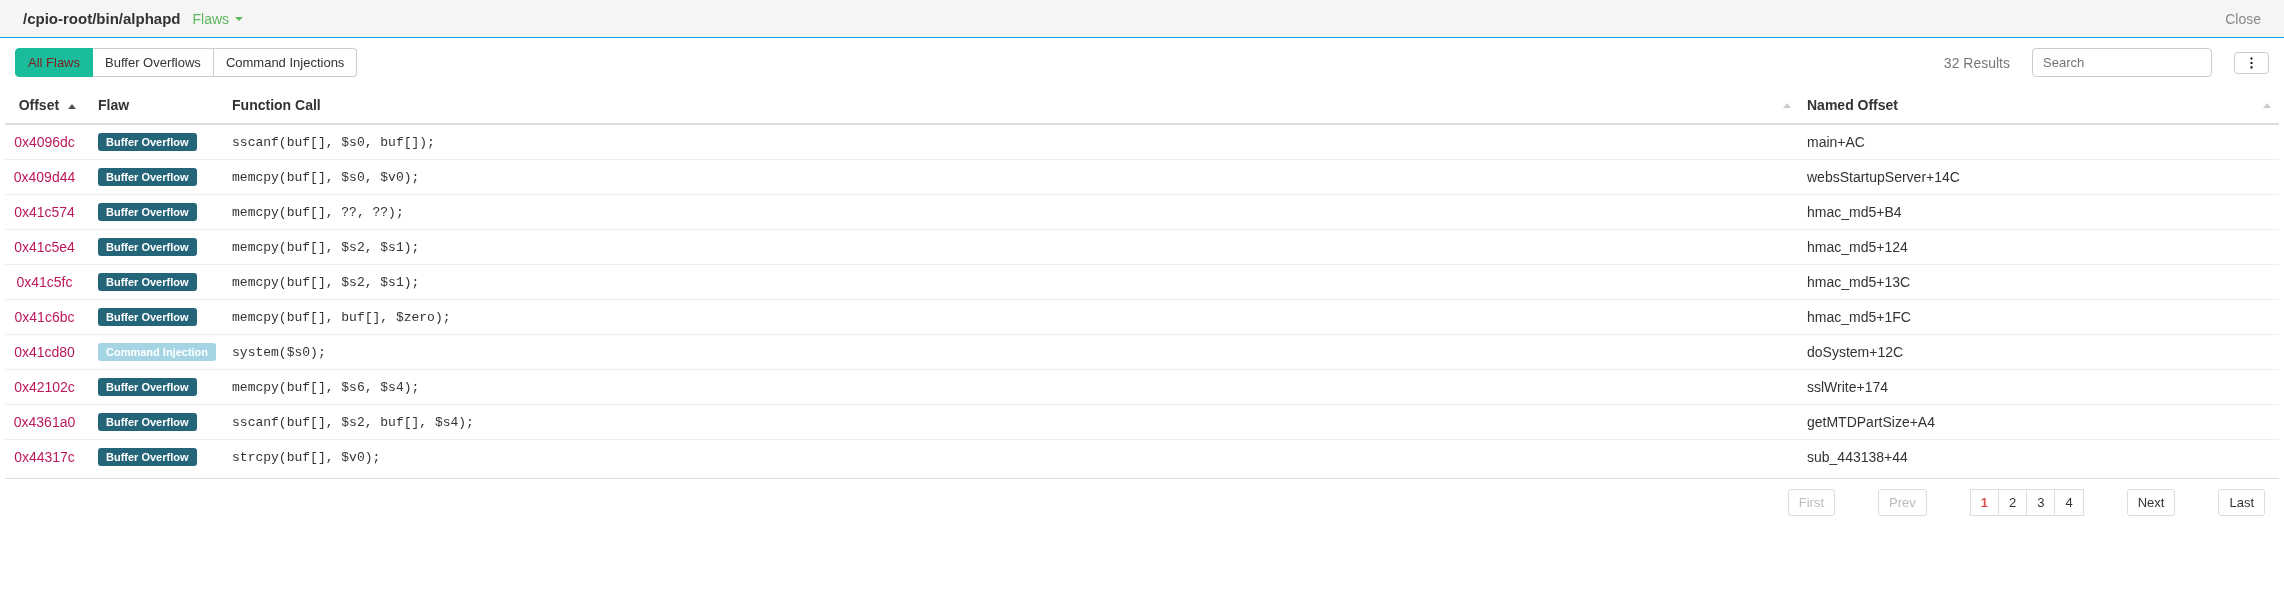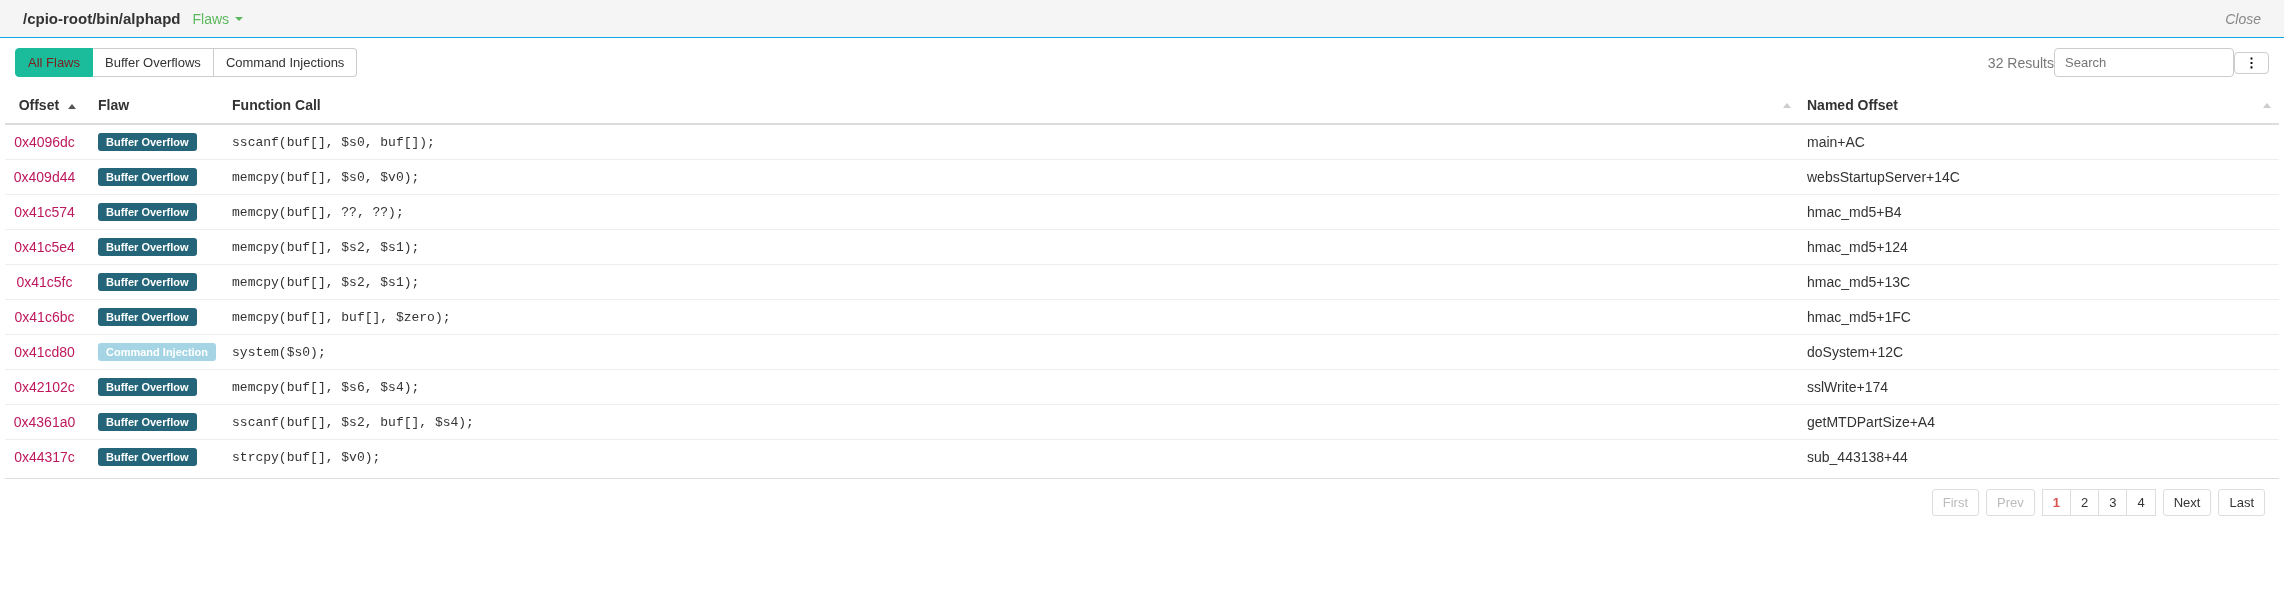--- a/index.html
+++ b/index.html
@@ -44,21 +44,20 @@
       height: 0;
       border-left: 4px solid transparent;
       border-right: 4px solid transparent;
       border-top: 4px solid #5cb85c;
       display: inline-block;
     }
     .close-link {
       color: #888;
       font-size: 14px;
       cursor: pointer;
-      font-style: italic;
     }
     .toolbar {
       padding: 10px 15px;
       display: flex;
       align-items: center;
       justify-content: space-between;
     }
     .tab-group {
       display: flex;
     }
@@ -80,21 +79,21 @@
       border-left: none;
     }
     .tab-btn.active {
       background: #1abc9c;
       border-color: #1abc9c;
       color: #7f1d1d;
     }
     .toolbar-right {
       display: flex;
       align-items: center;
-      gap: 0;
+      gap: 22px;
     }
     .results-count {
       color: #777;
       font-size: 14px;
     }
     .search-input {
       border: 1px solid #ccc;
       border-radius: 4px;
       padding: 6px 10px;
       font-size: 13px;
@@ -192,20 +191,21 @@
       border-top: 1px solid #ddd;
       margin-top: 4px;
     }
     .pagination-wrap {
       padding: 10px 15px;
       display: flex;
       justify-content: flex-end;
     }
     .pagination {
       display: flex;
+      gap: 36px;
     }
     .page-btn {
       padding: 5px 10px;
       border: 1px solid #ddd;
       background: #fff;
       font-size: 13px;
       cursor: pointer;
       color: #333;
       margin-left: -1px;
     }

